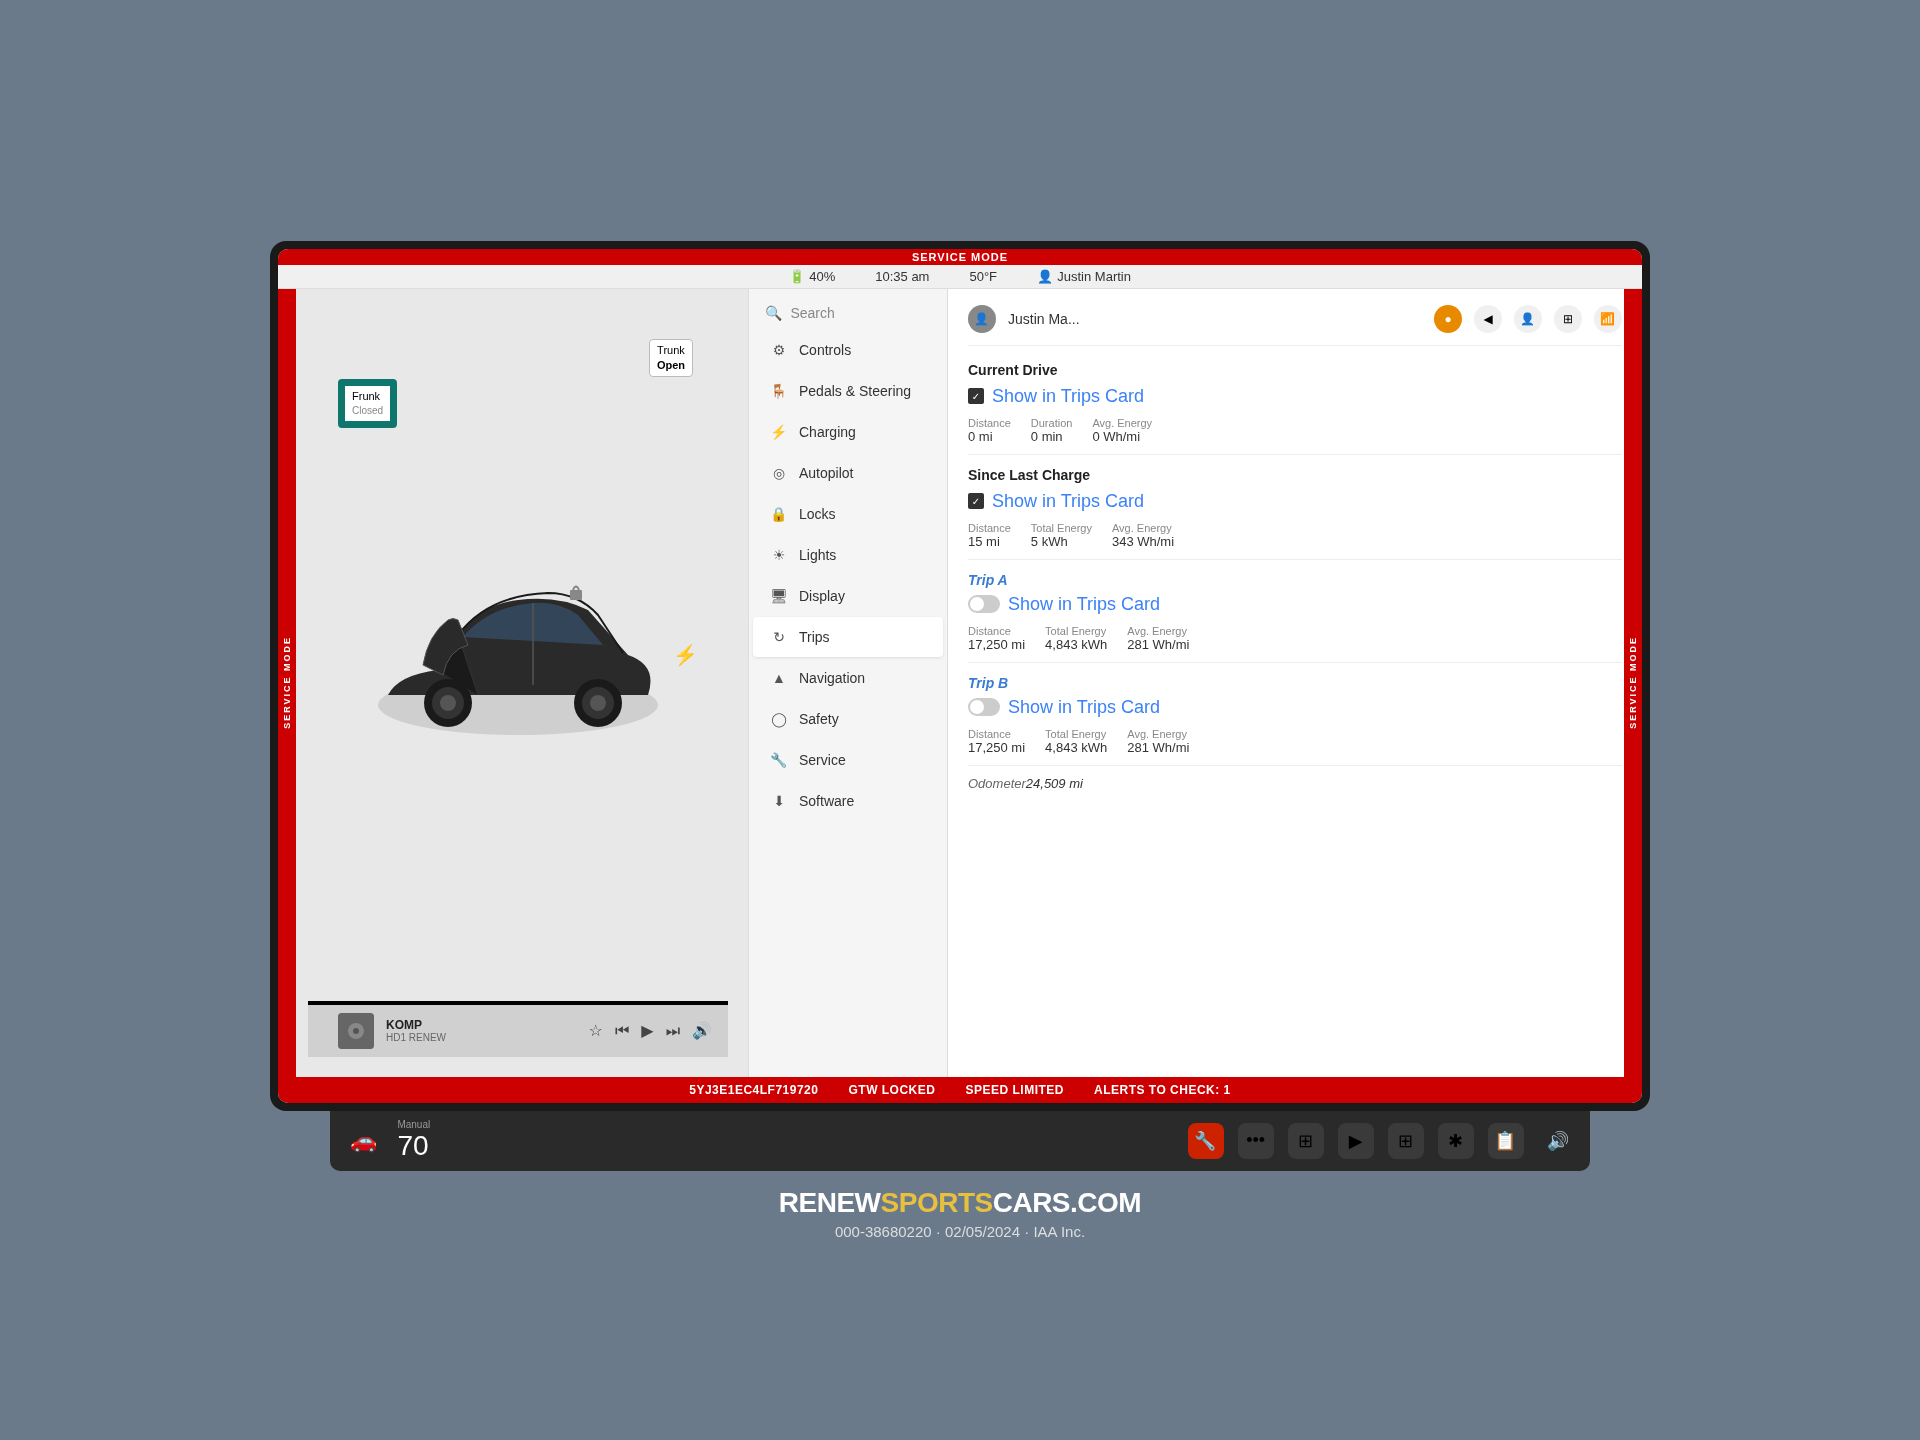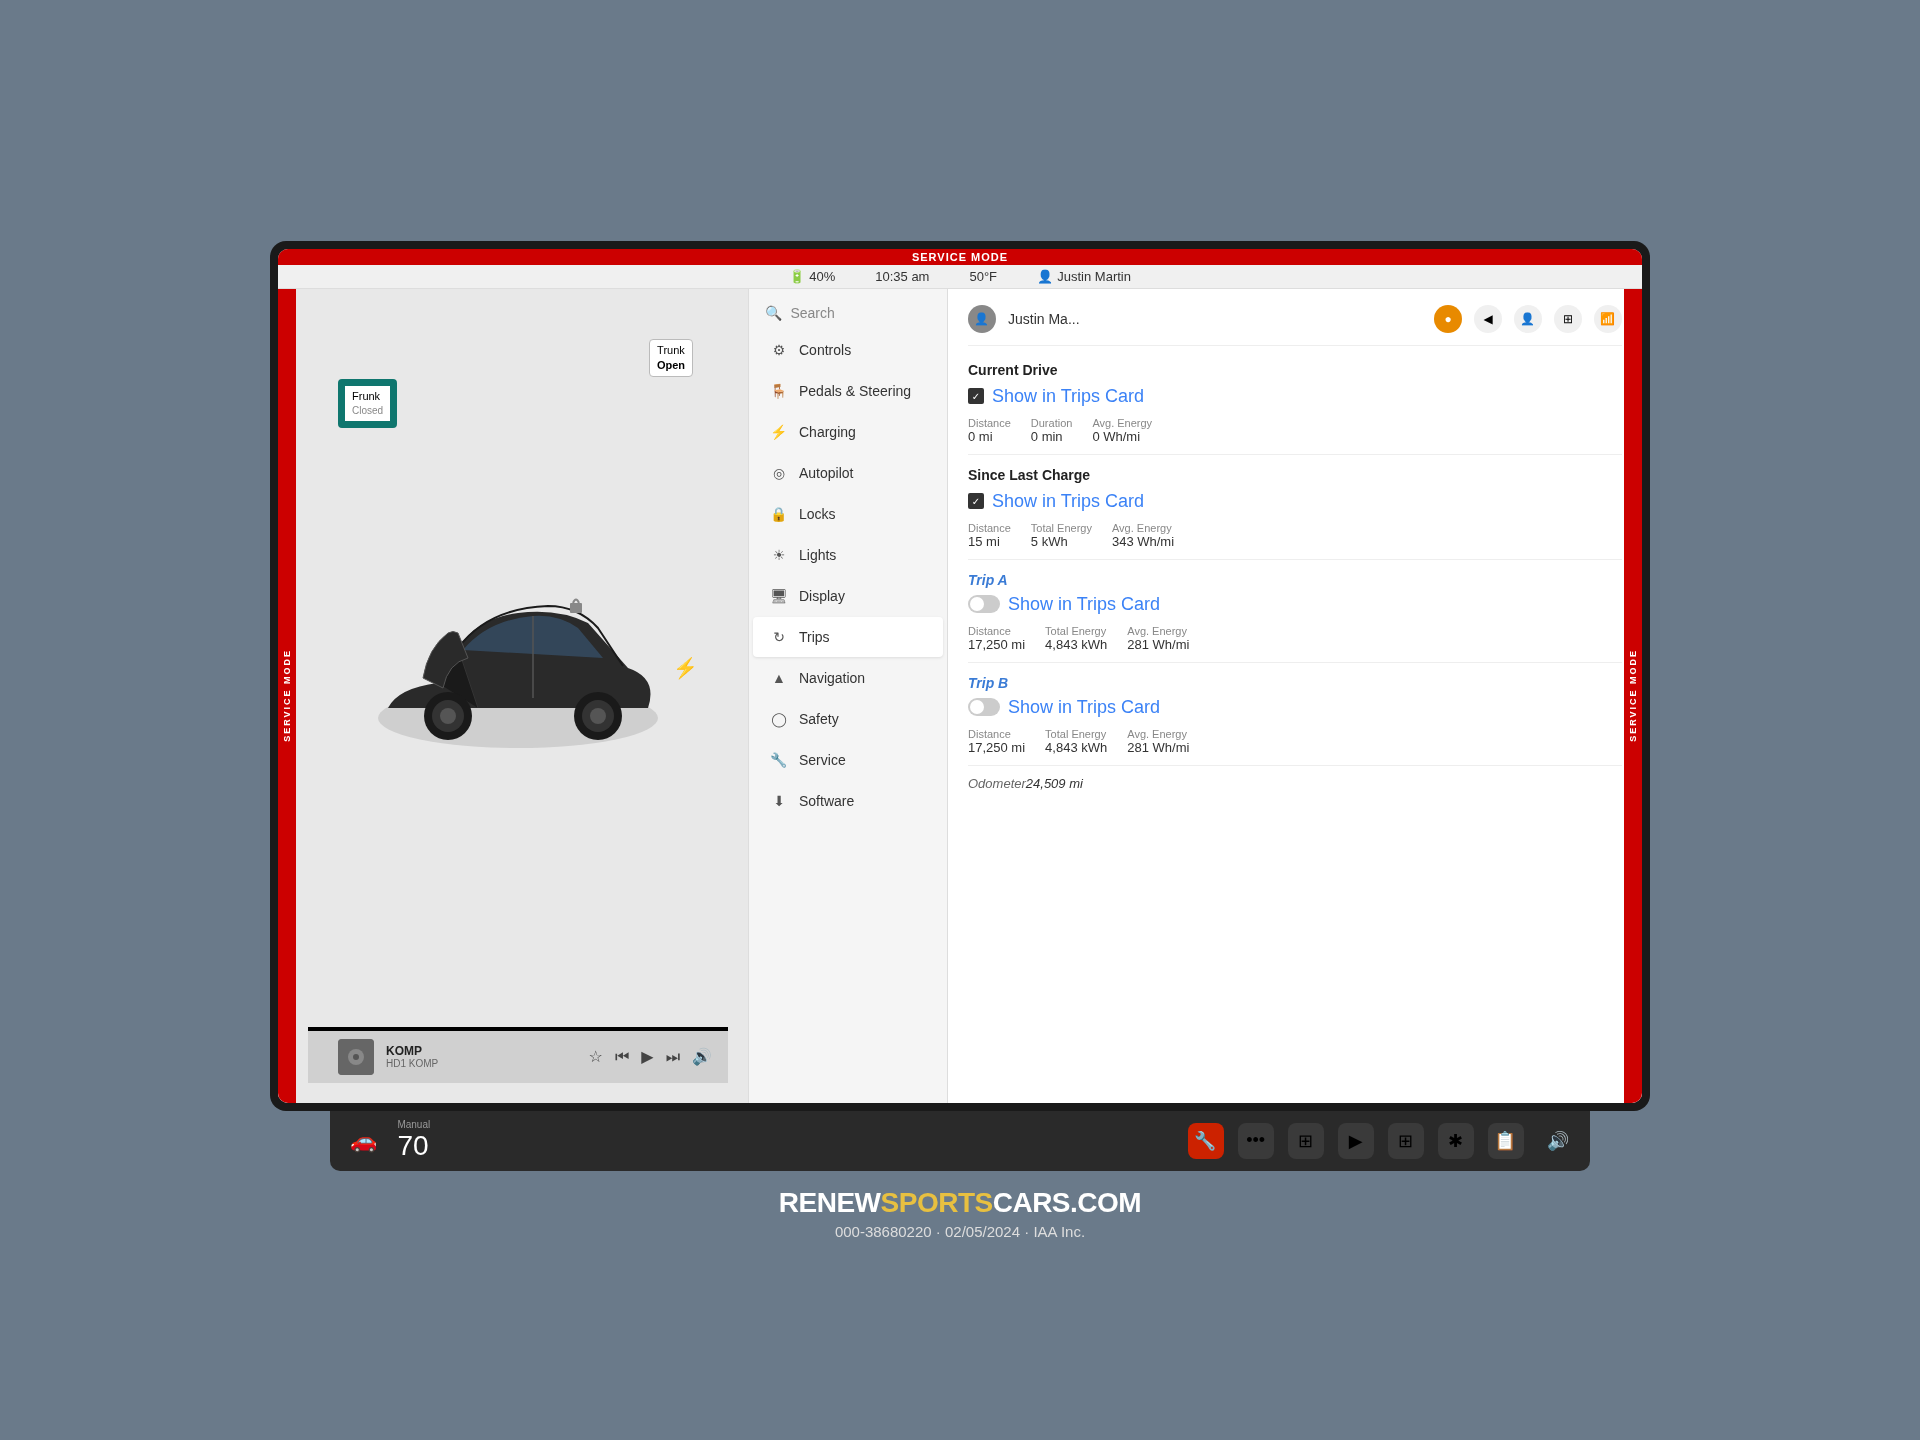--- a/index.html
+++ b/index.html
@@ -536,21 +536,21 @@
         <div class="music-bar">
           <div class="music-thumb">
             <svg width="36" height="36" viewBox="0 0 36 36">
                 <rect width="36" height="36" fill="#666" rx="4"></rect>
                 <circle cx="18" cy="18" r="8" fill="#888"></circle>
                 <circle cx="18" cy="18" r="3" fill="#555"></circle>
               </svg>
           </div>
           <div class="music-info">
             <div class="music-title">KOMP</div>
-            <div class="music-subtitle">HD1 KOMP</div>
+            <div class="music-subtitle">HD1 RENEW</div>
           </div>
           <div class="music-controls">
             <span>☆</span>
             <span>⏮</span>
             <span>▶</span>
             <span>⏭</span>
             <span>🔊</span>
           </div>
         </div>
       </div>
@@ -718,20 +718,26 @@
           <span class="odometer-value">24,509 mi</span>
         </div>
       </div>
 
       <div class="service-side-right">
         <span class="service-side-text">SERVICE MODE</span>
       </div>
 
     </div>
 
+    <div class="bottom-status">
+      <span>5YJ3E1EC4LF719720</span>
+      <span>GTW LOCKED</span>
+      <span>SPEED LIMITED</span>
+      <span>ALERTS TO CHECK: 1</span>
+    </div>
 
   </div>
 </div>
 
 <div class="taskbar">
   <div style="color:#aaa;font-size:22px">🚗</div>
   <div>
     <div style="font-size:10px;color:#999">Manual</div>
     <div style="font-size:28px;font-weight:300;color:white">70</div>
   </div>

